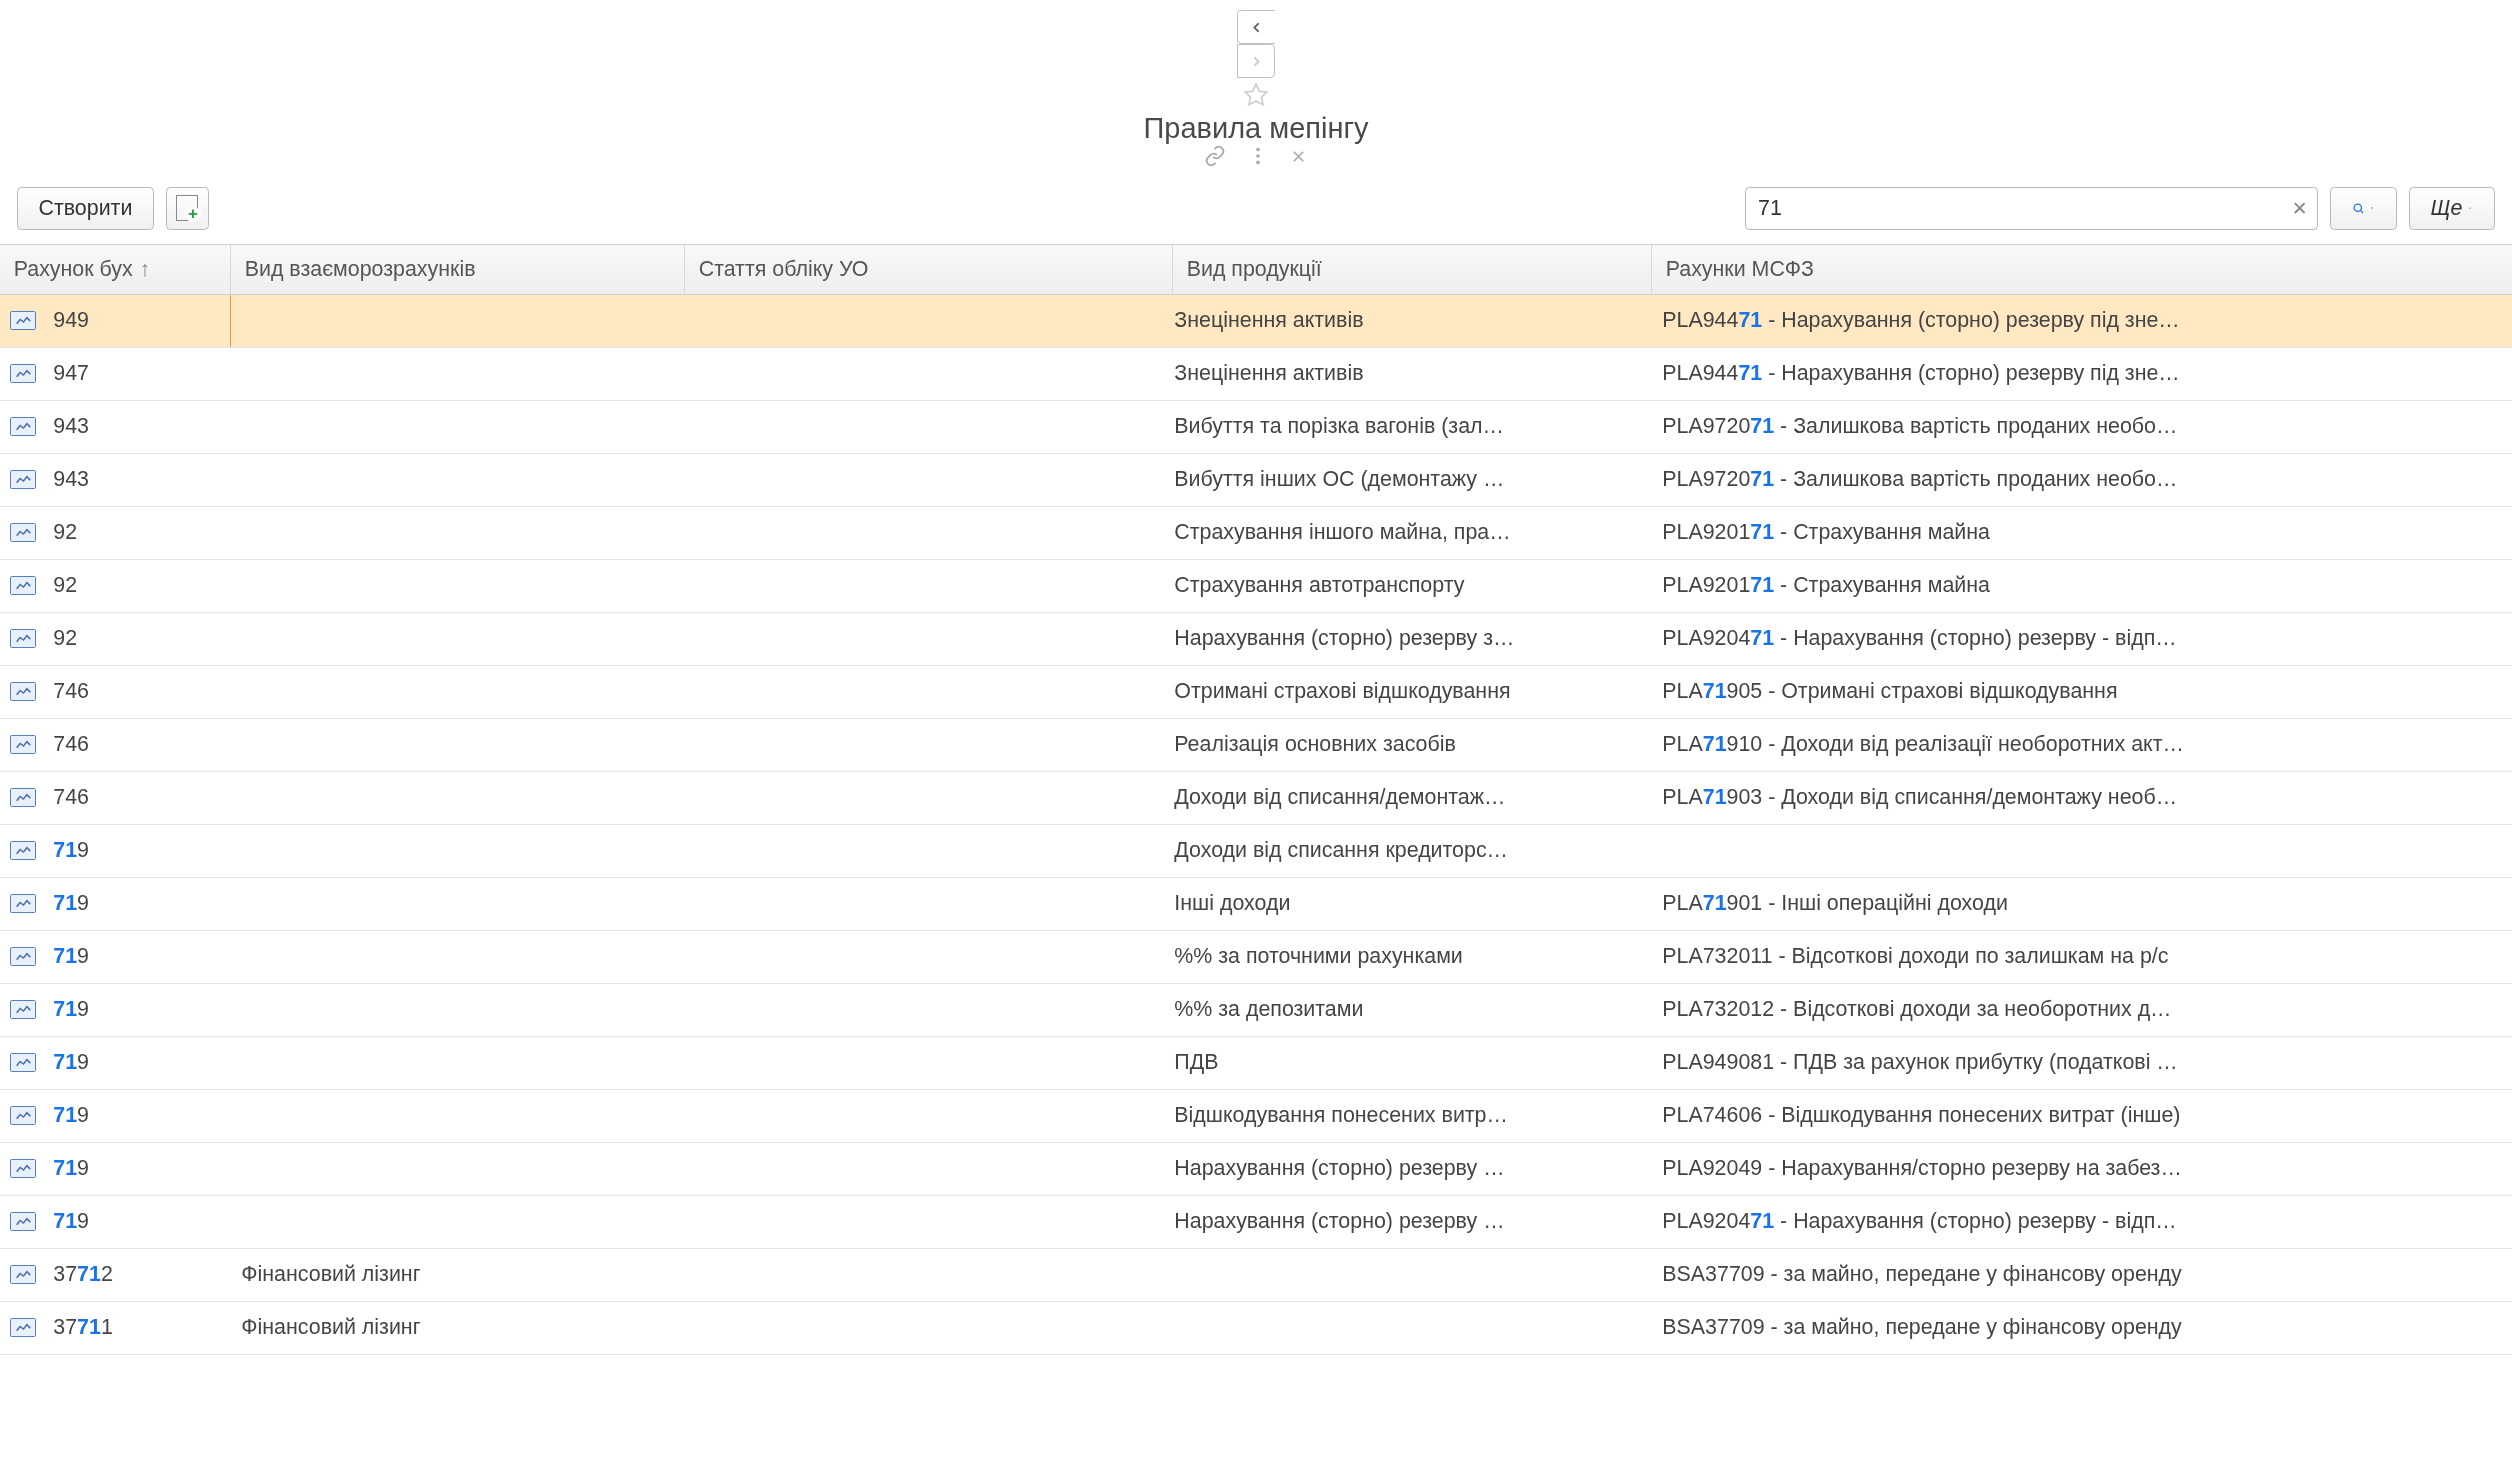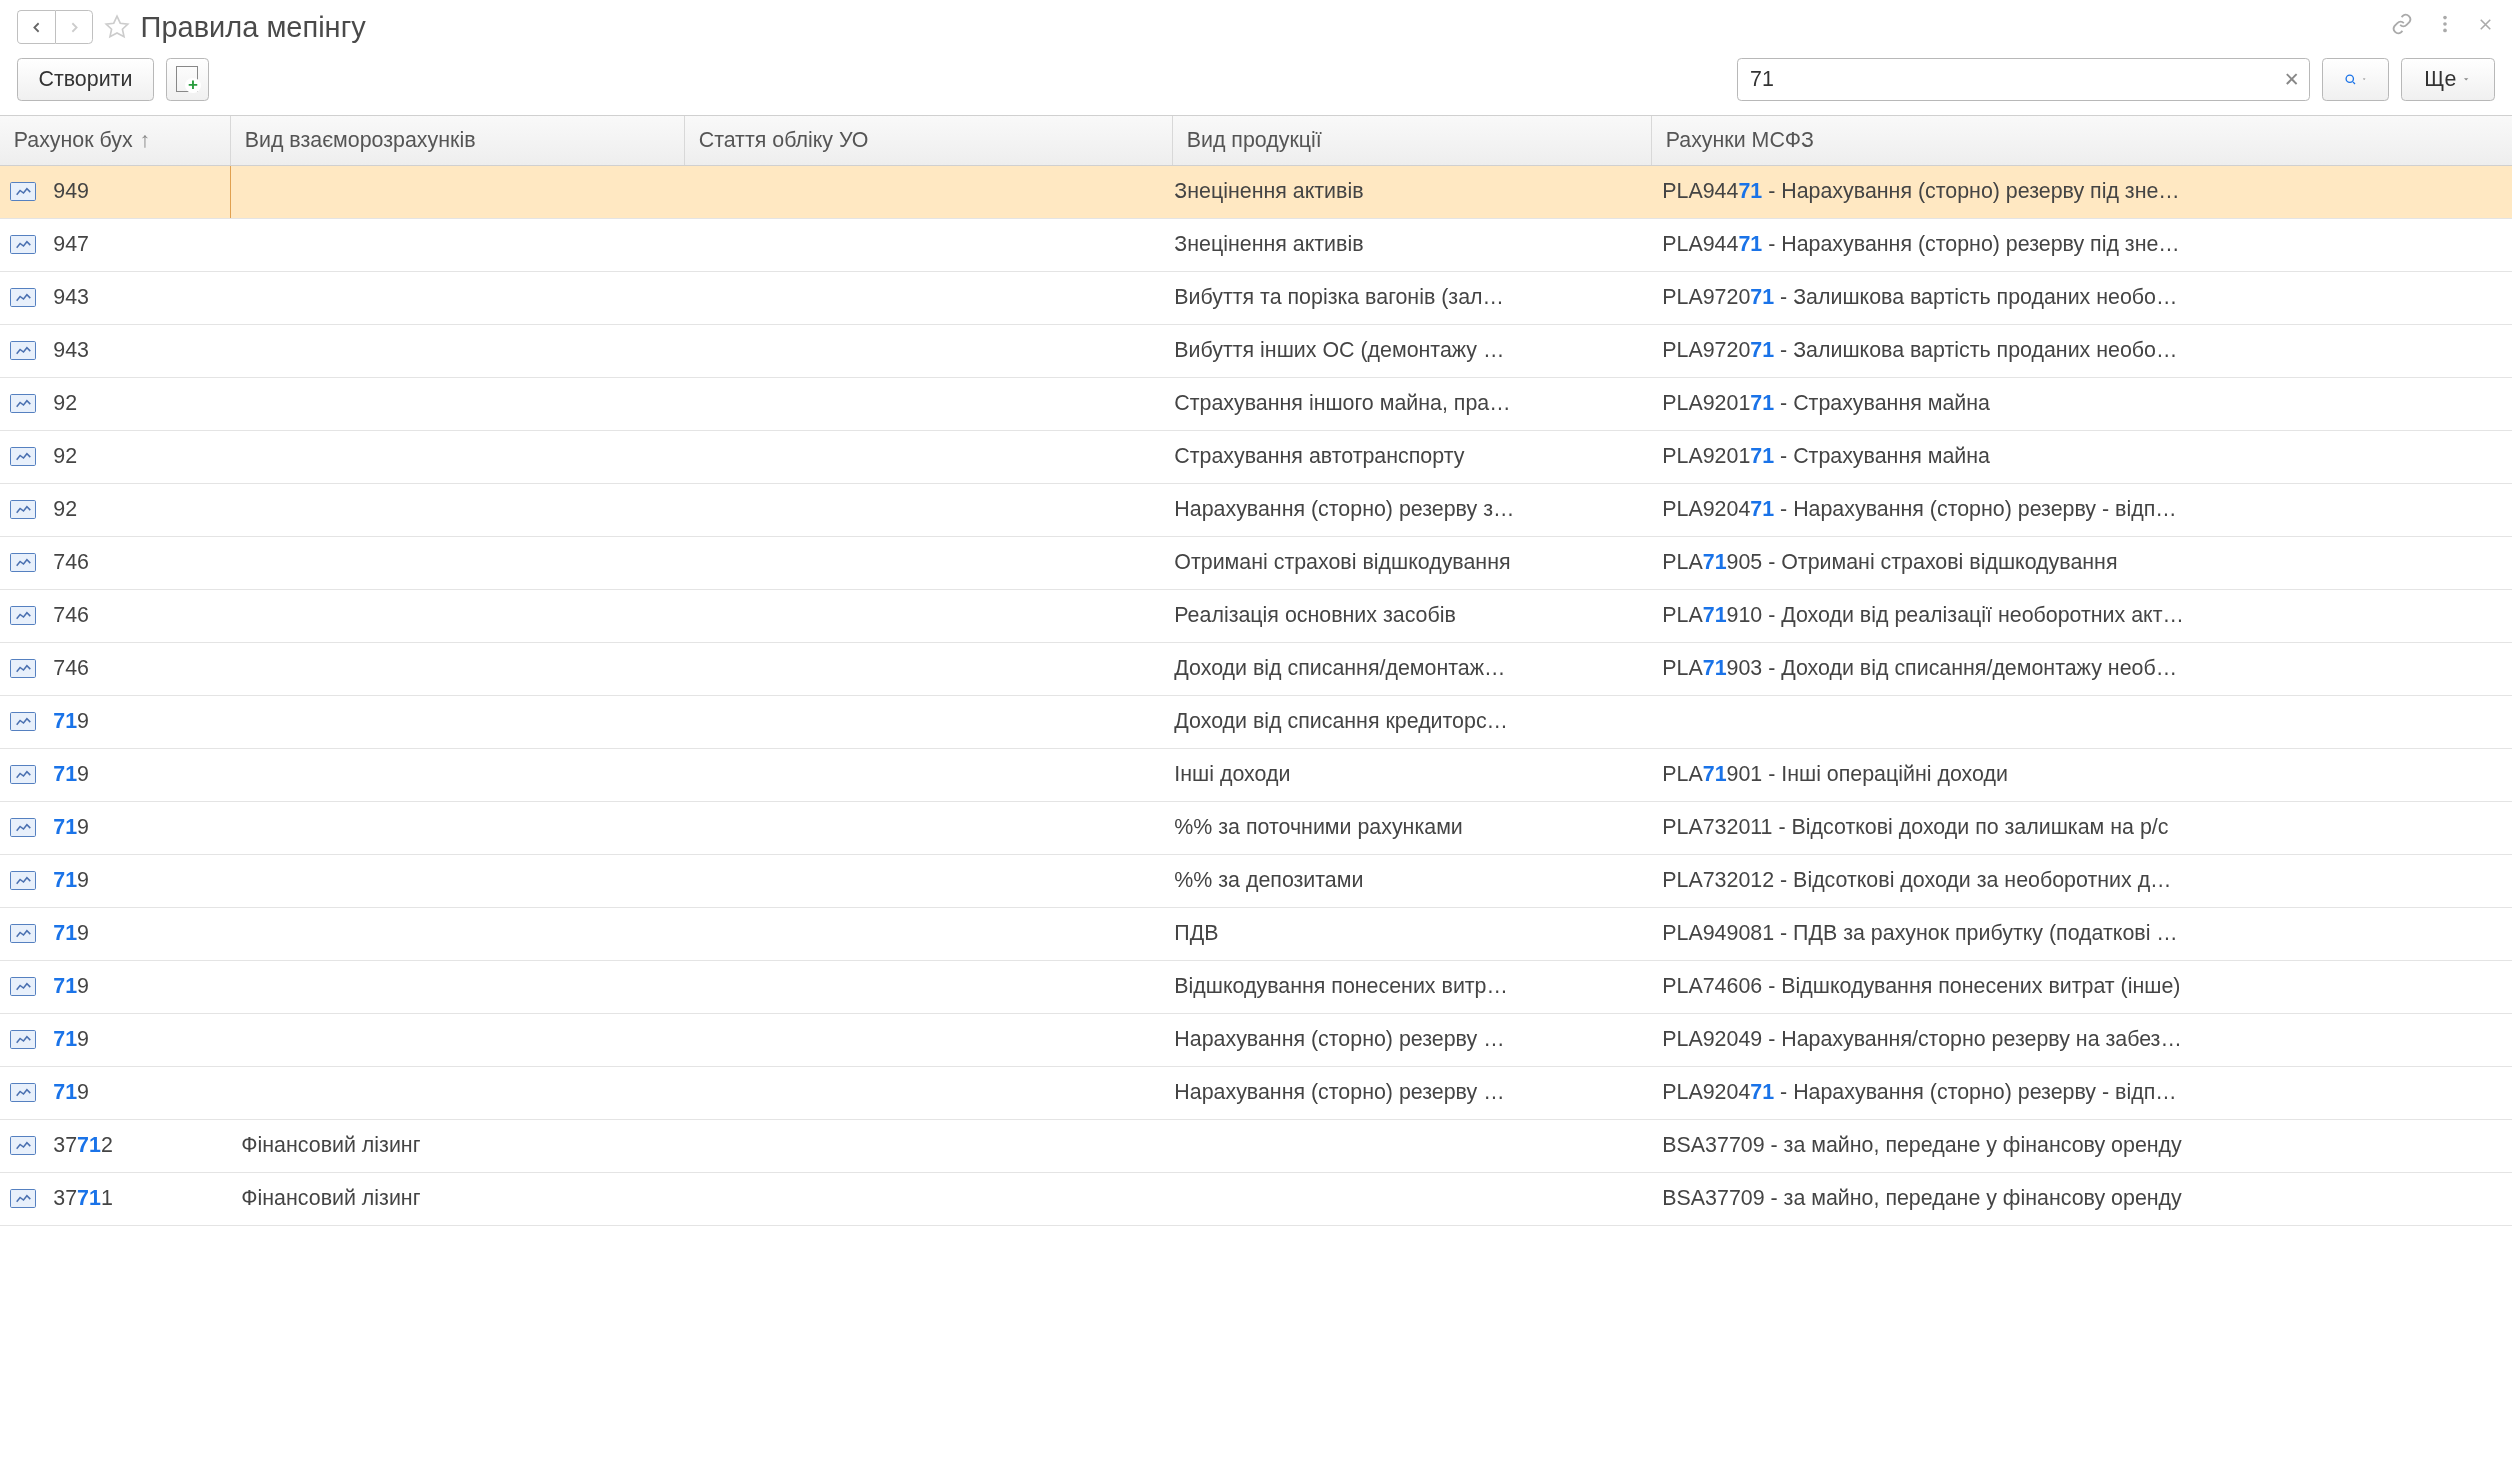--- a/index.html
+++ b/index.html
@@ -6,20 +6,21 @@
     body {
       font-family: Arial, Helvetica, sans-serif;
       font-size: 21.4px;
       color: #333;
       background: #fff;
     }
     .titlebar {
       display: flex;
       align-items: center;
       padding: 10.3px 17px 10.3px 17px;
+      flex-direction: column;
     }
     .nav-btn {
       width: 38px;
       height: 34px;
       border: 0.9px solid #c0c0c0;
       background: #fff;
       display: inline-flex;
       align-items: center;
       justify-content: center;
       cursor: pointer;
@@ -103,25 +104,26 @@
     }
     .btn-search {
       width: 67px;
       color: #1a73e8;
       display: inline-flex;
       gap: 5.1px;
       align-items: center;
       justify-content: center;
     }
     .btn-more {
-      width: 94px;
+      width: 86px;
       display: inline-flex;
       gap: 5.1px;
       align-items: center;
       justify-content: center;
+      font-style: italic;
     }
     .grid {
       border-top: 0.9px solid #d0d0d0;
     }
     .grid-header {
       display: flex;
       background: linear-gradient(#f9f9f9, #eeeeee);
       border-bottom: 0.9px solid #d0d0d0;
       height: 50px;
       align-items: center;

